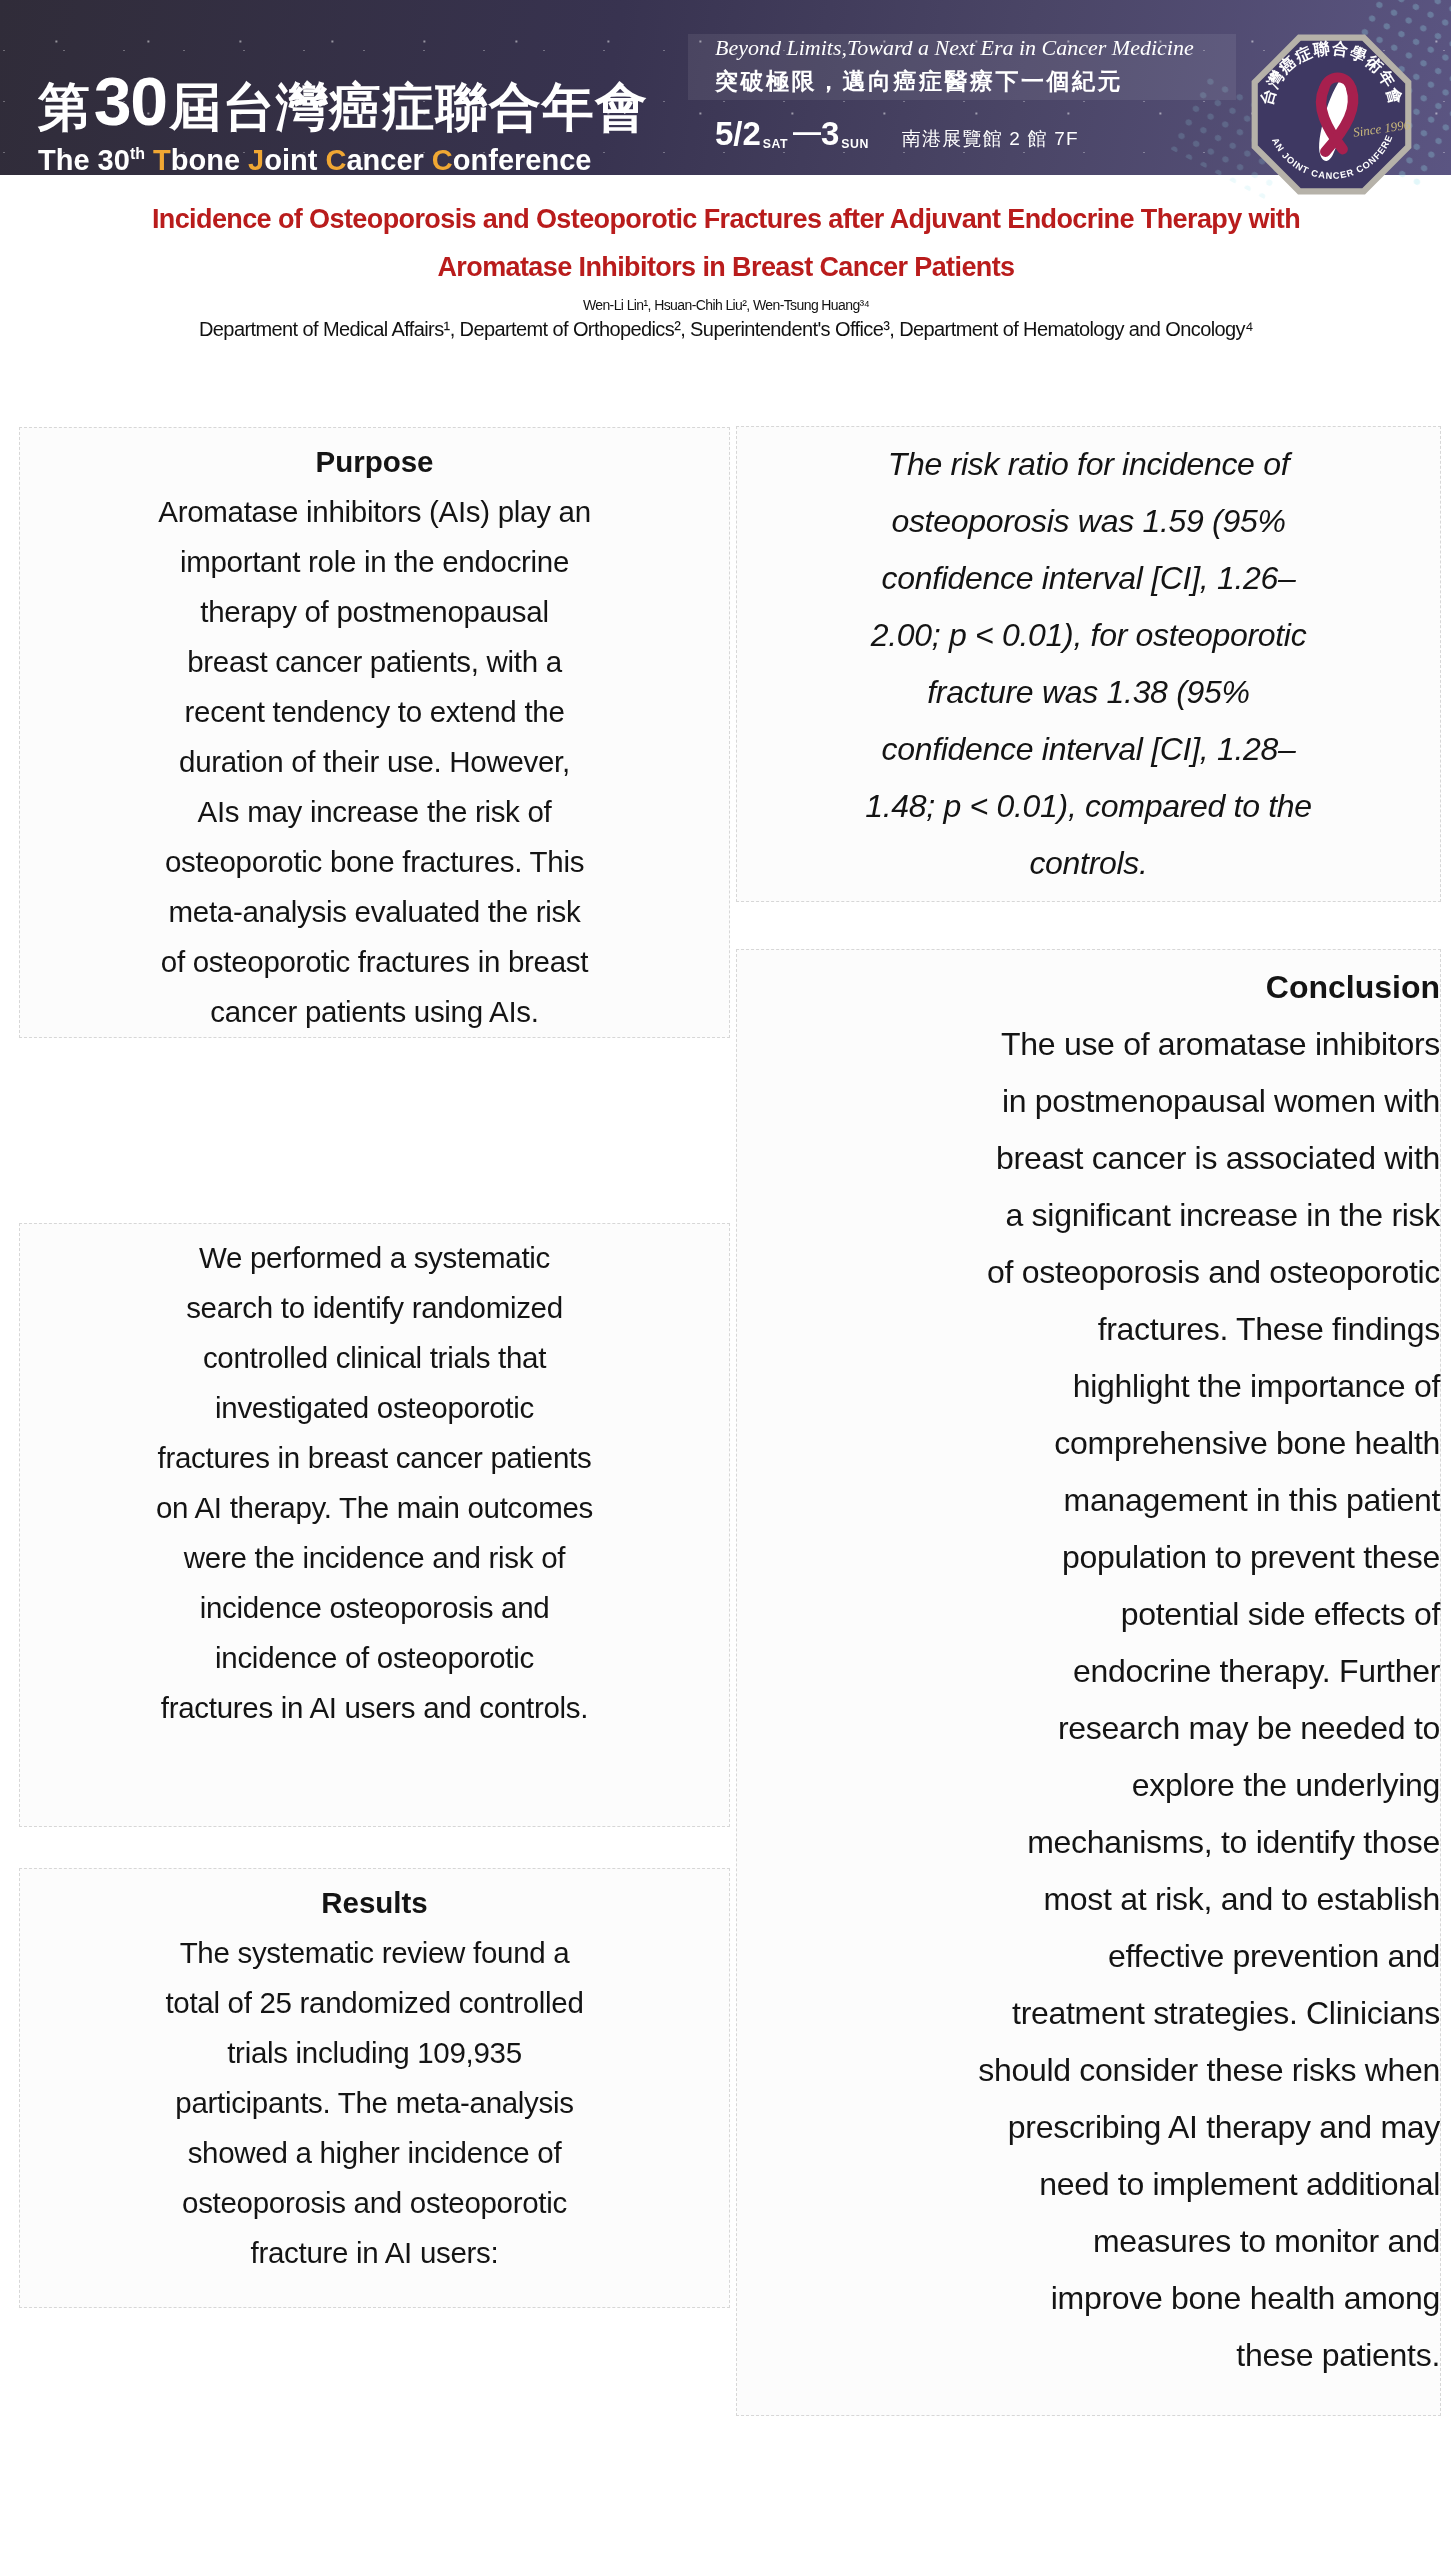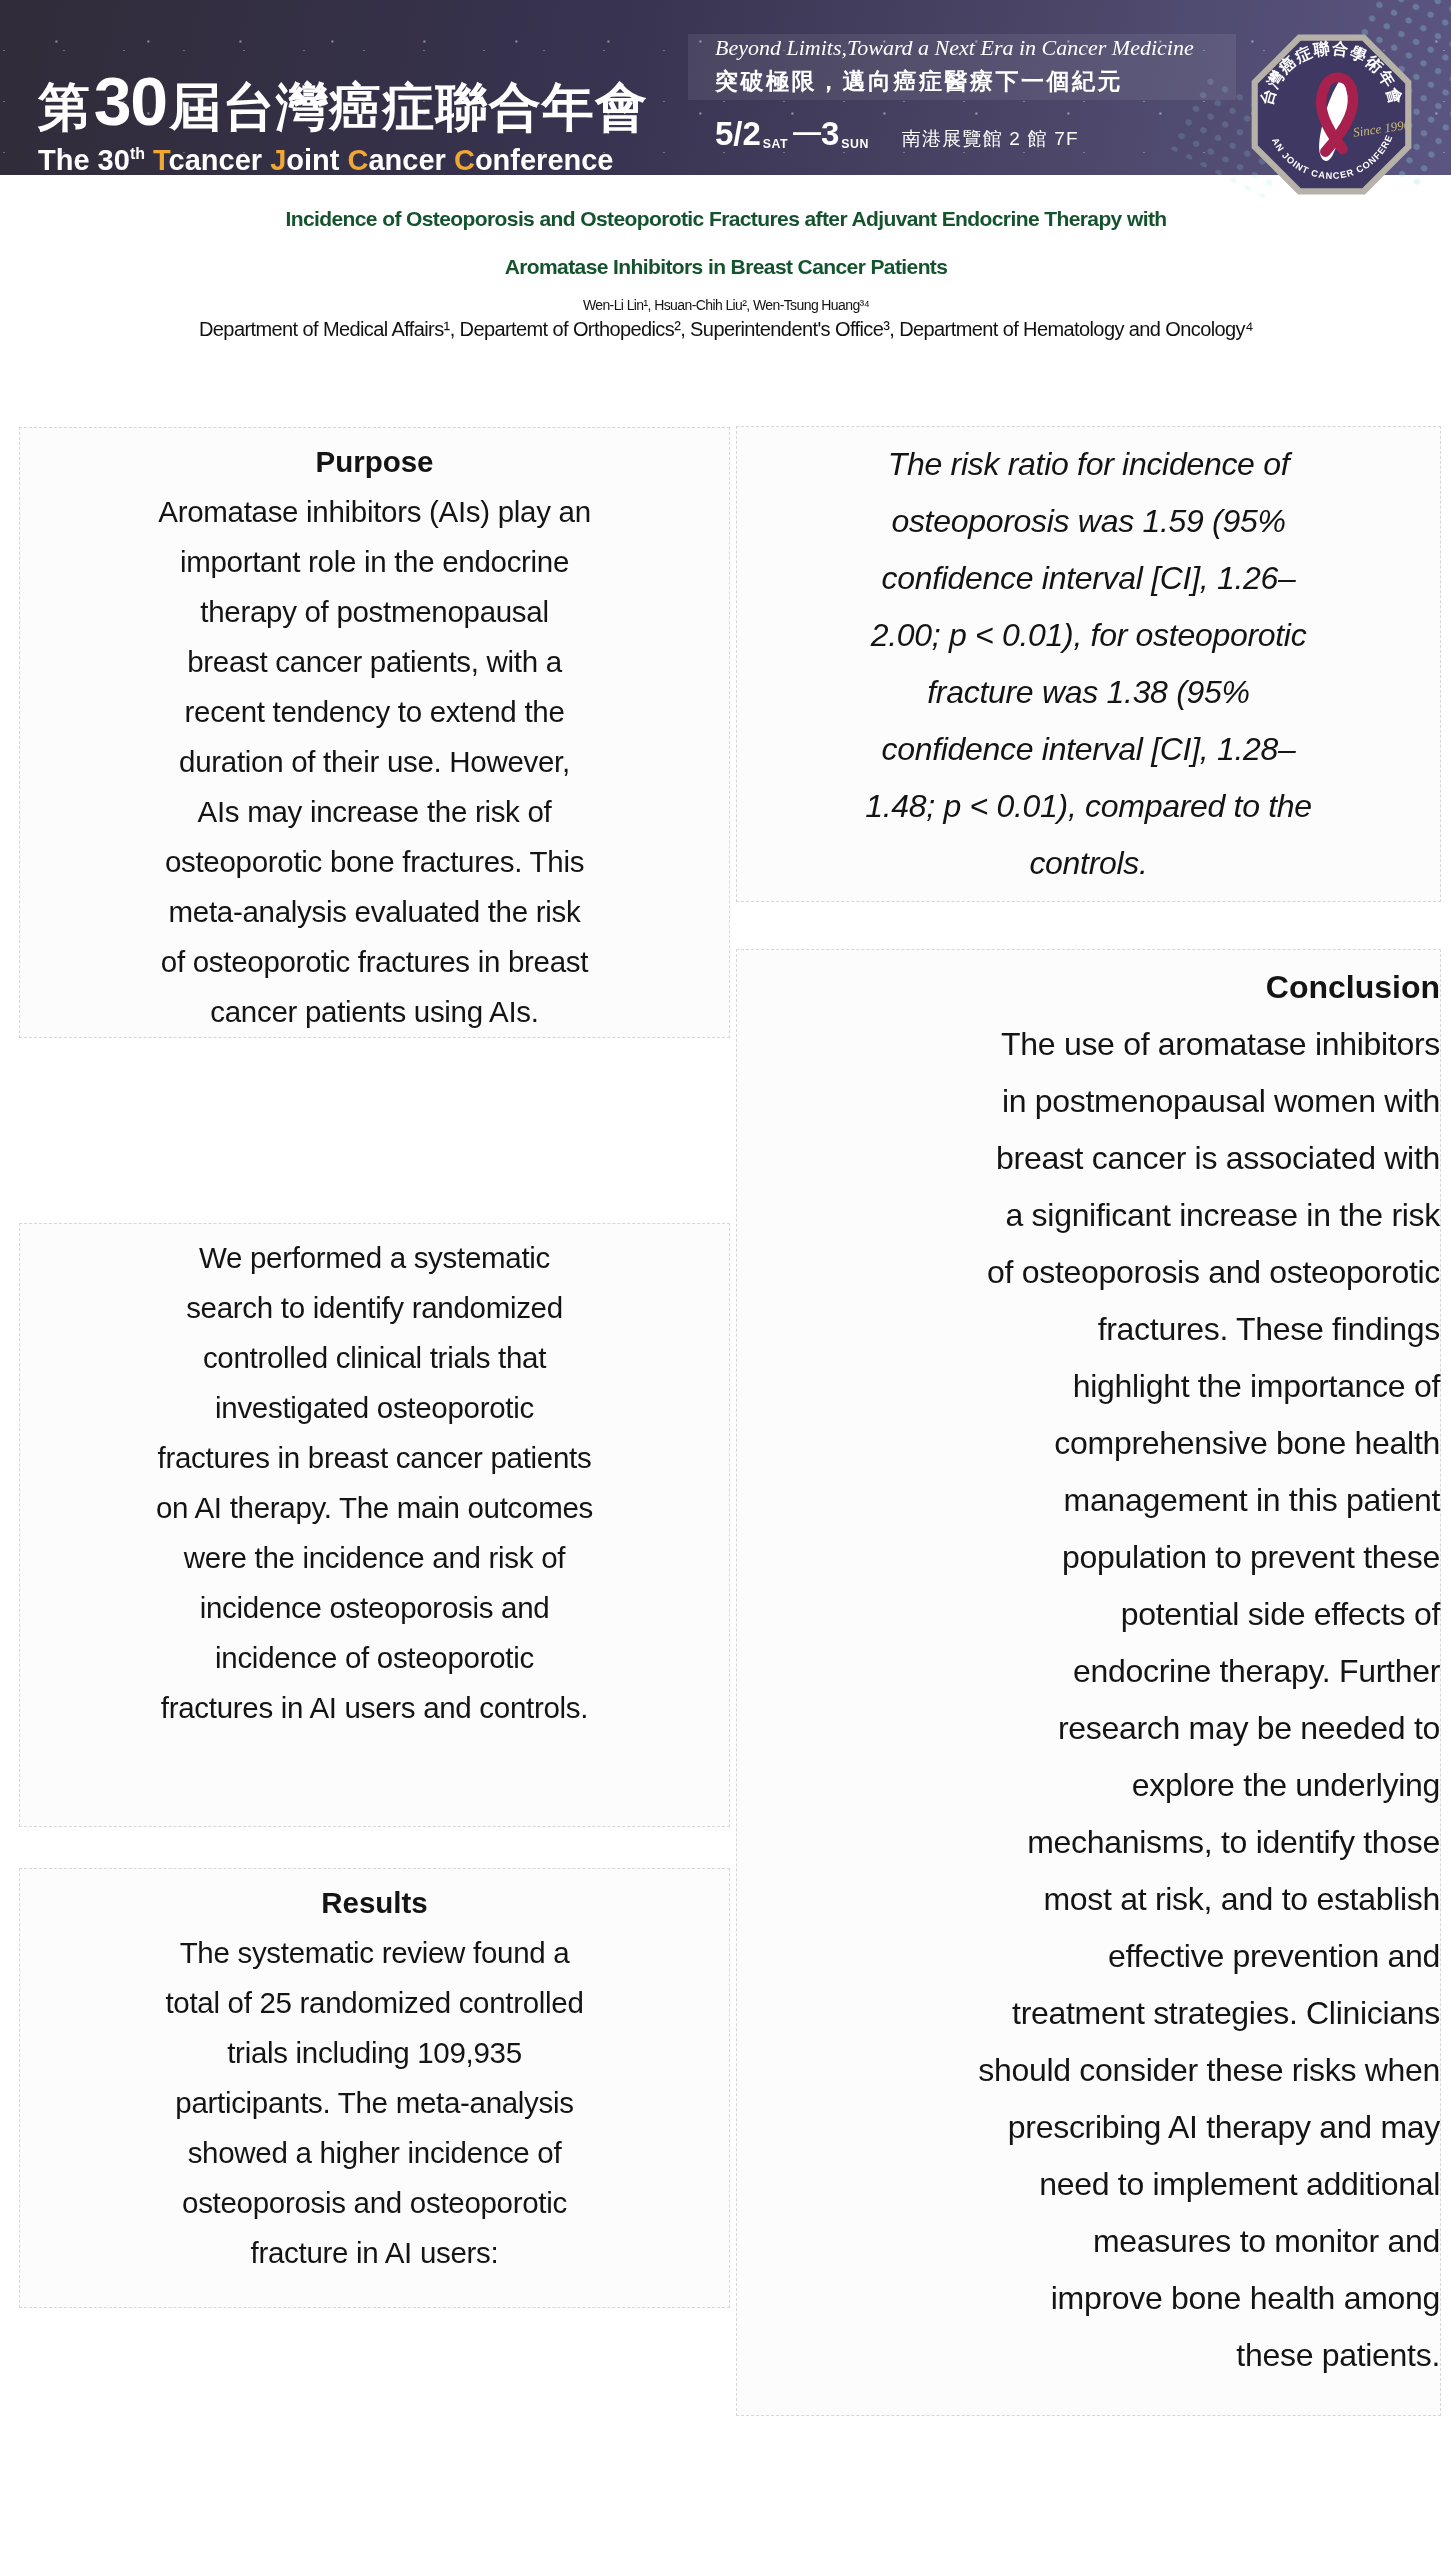--- a/index.html
+++ b/index.html
@@ -35,21 +35,21 @@
   #date-row{position:absolute;left:715px;top:115px;color:#fff;white-space:nowrap;}
   .d-big{font-size:33px;font-weight:700;}
   .d-small{font-size:12.3px;font-weight:700;position:relative;top:2.5px;letter-spacing:0.6px;margin:0 4.9px 0 1.8px;}
   .d-dash{font-size:28px;font-weight:700;position:relative;top:-3.7px;}
   .venue{font-size:19px;font-weight:400;margin-left:28px;letter-spacing:1.2px;}
 
   #logo{position:absolute;left:1251px;top:32px;width:161px;height:165px;z-index:5;}
 
   
   #title-block{position:absolute;left:0;top:195px;width:1452px;text-align:center;}
-  #main-title{margin:0;font-size:21px;line-height:48px;font-weight:700;color:#14532d;
+  #main-title{margin:0;font-size:27px;line-height:48px;font-weight:700;color:#b91c1c;
               white-space:pre-line;letter-spacing:-0.6px;}
   #authors{margin-top:6.1px;font-size:14px;letter-spacing:-0.6px;}
   #affiliations{margin-top:4.9px;font-size:20px;letter-spacing:-0.6px;}
   #institution{margin-top:5.5px;font-size:20px;letter-spacing:-0.6px;}
 
   
   .card{position:absolute;background:#fcfcfc;border:1.2px dashed #d7d7d7;box-sizing:border-box;
         text-align:center;color:#141414;padding-top:8.6px;}
   .card h2{margin:0;font-weight:700;}
   .card .body{white-space:pre-line;letter-spacing:-0.3px;}
@@ -71,21 +71,21 @@
     <div class="speckles"></div>
     <div class="dna-dots" id="dna1"></div>
     <div class="dna-dots" id="dna2"></div>
 
     <div id="banner-left">
       <div class="zh-title">
         <span>第</span>
         <span class="big-num">30</span>
         <span>屆台灣癌症聯合年會</span>
       </div>
-      <div class="en-title"><span>The 30</span><span class="sup">th</span><span> </span><span style="color: rgb(240, 167, 51);">T</span><span>cancer </span><span style="color: rgb(240, 167, 51);">J</span><span>oint </span><span style="color: rgb(240, 167, 51);">C</span><span>ancer </span><span style="color: rgb(240, 167, 51);">C</span><span>onference</span></div>
+      <div class="en-title"><span>The 30</span><span class="sup">th</span><span> </span><span style="color: rgb(240, 167, 51);">T</span><span>bone </span><span style="color: rgb(240, 167, 51);">J</span><span>oint </span><span style="color: rgb(240, 167, 51);">C</span><span>ancer </span><span style="color: rgb(240, 167, 51);">C</span><span>onference</span></div>
     </div>
 
     <div id="tagline">
       <div class="tag-en">Beyond Limits,Toward a Next Era in Cancer Medicine</div>
       <div class="tag-zh">突破極限，邁向癌症醫療下一個紀元</div>
     </div>
 
     <div id="date-row">
       <span class="d-big">5/2</span><span class="d-small">SAT</span><span class="d-dash">—</span><span class="d-big">3</span><span class="d-small">SUN</span><span class="venue">南港展覽館 2 館 7F</span>
     </div>

